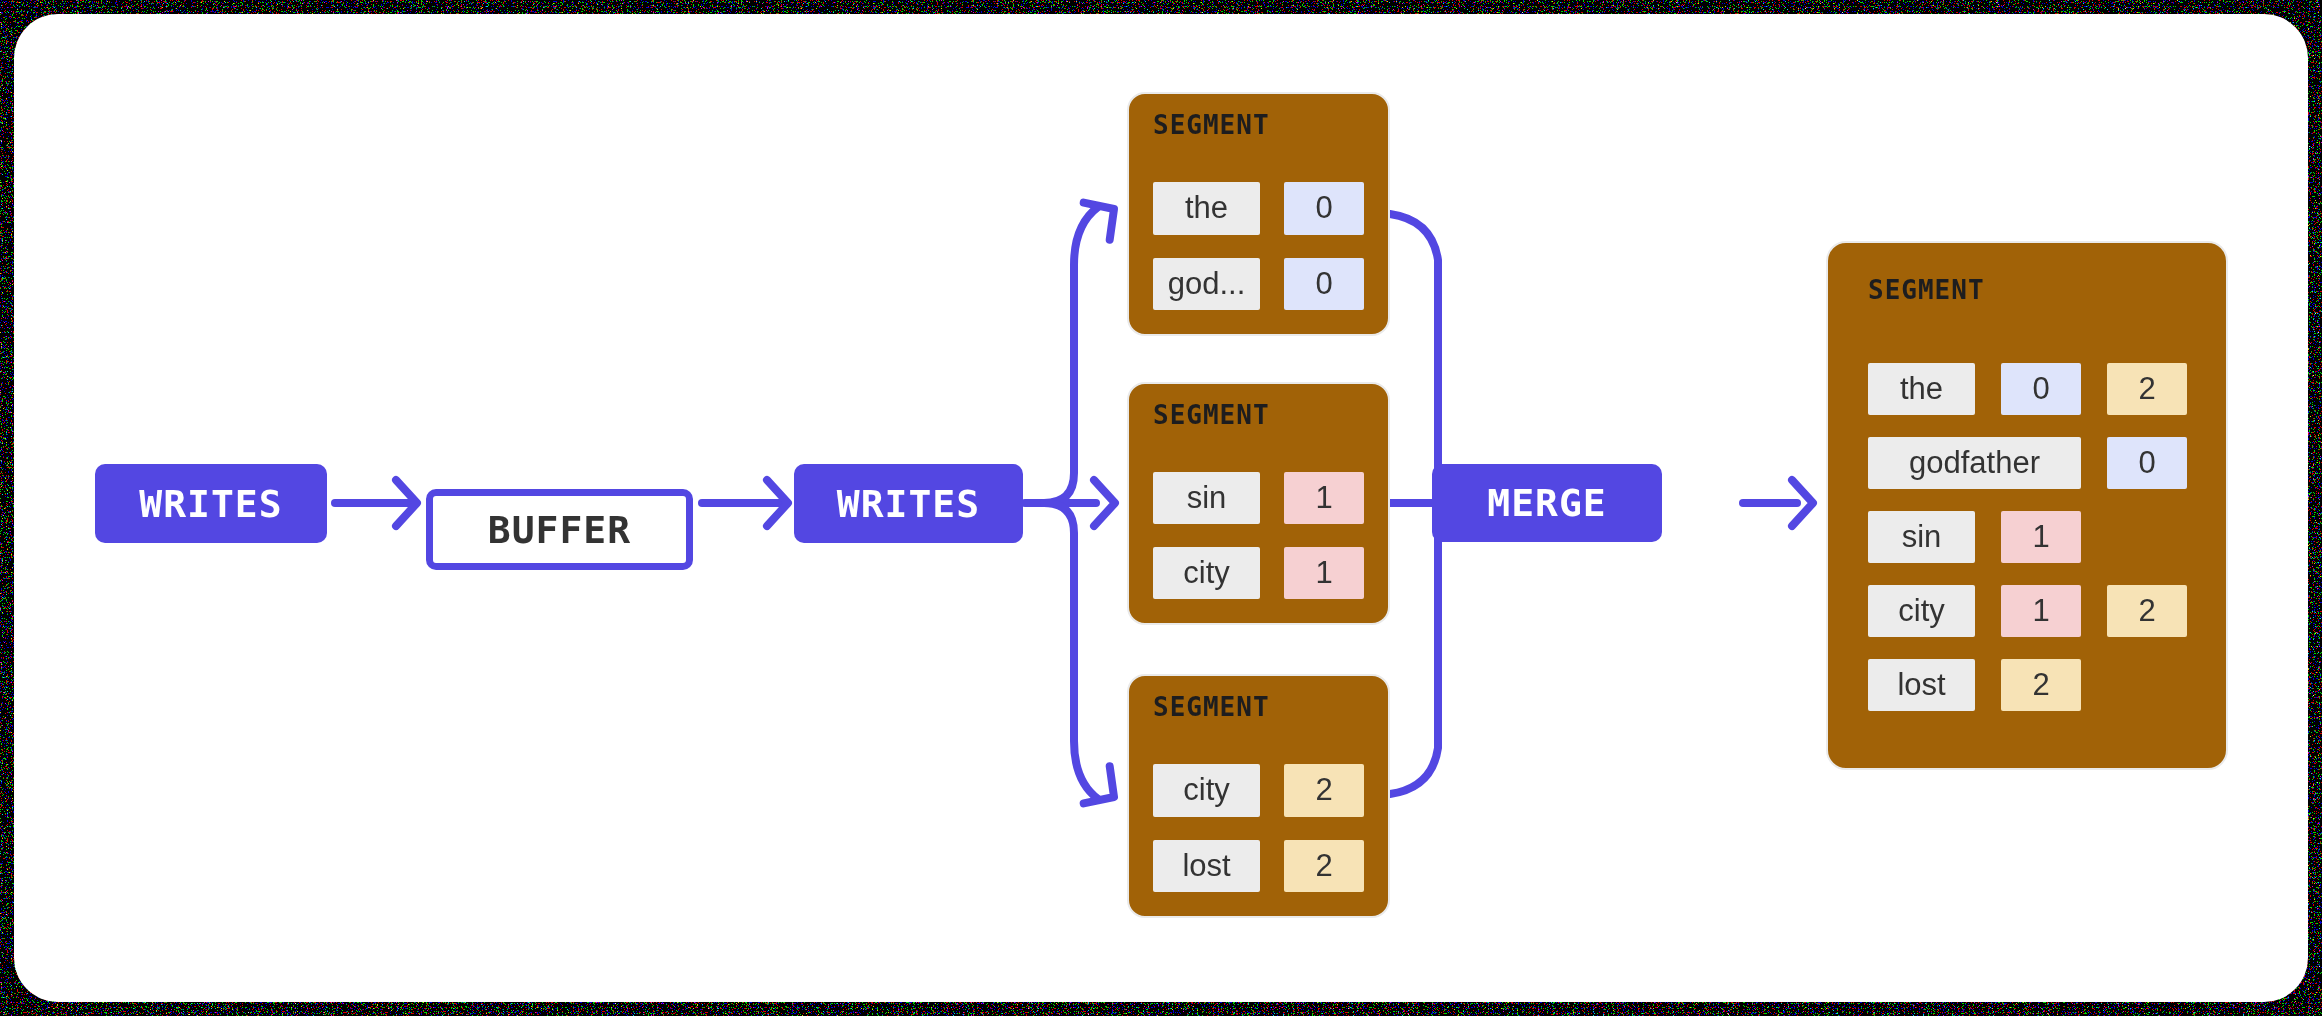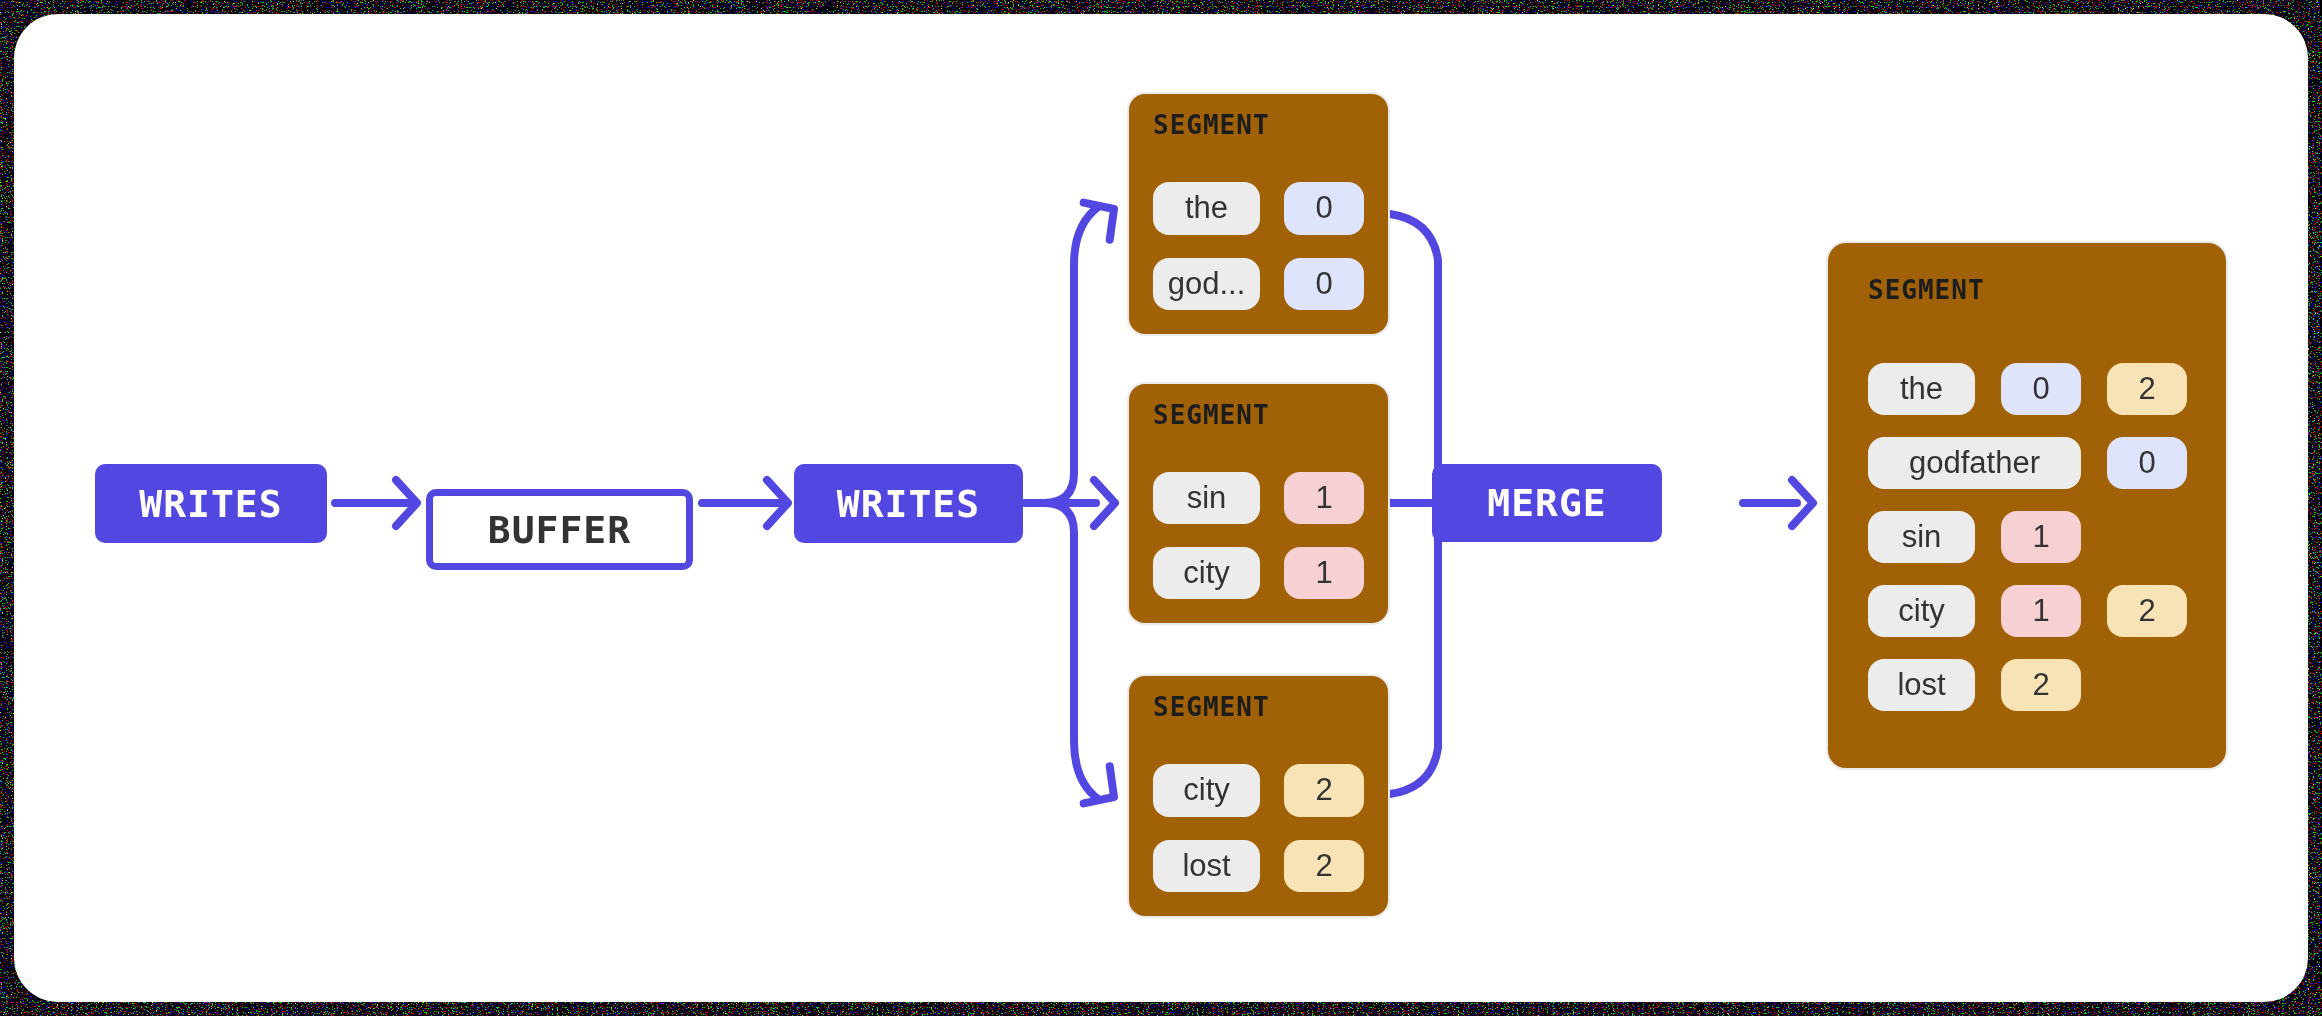--- a/index.html
+++ b/index.html
@@ -35,21 +35,21 @@
   .card{position:absolute;background:#a16207;border:2px solid var(--card_border);border-radius:18px;
         z-index:3;padding:18px 24px 24px 24px;display:flex;flex-direction:column;}
   .card-title{font-family:"DejaVu Sans Mono","Liberation Mono",monospace;font-weight:700;
               font-size:26px;line-height:26px;color:var(--title_color);letter-spacing:1px;
               margin-bottom:44px;}
   .card-top{left:1127px;top:92px;width:263px;height:244px;}
   .card-middle{left:1127px;top:382px;width:263px;height:243px;}
   .card-bottom{left:1127px;top:674px;width:263px;height:244px;}
   .srow{display:flex;justify-content:space-between;align-items:stretch;height:55px;margin-bottom:23px;}
   .srow:last-child{margin-bottom:0;gap:12px;}
-  .term,.badge{display:flex;align-items:center;justify-content:center;border-radius:16px;
+  .term,.badge{display:flex;align-items:center;justify-content:center;border-radius:2px;
                font-size:31px;color:var(--text_dark);}
   .term{background:var(--term_bg);width:107px;}
   .badge{width:80px;}
   .c-blue{background:var(--blue_bg);}
   .c-pink{background:var(--pink_bg);}
   .c-amber{background:var(--amber_bg);}
 
   .card-merged{left:1826px;top:241px;width:402px;height:529px;border-radius:20px;
                padding:34px 40px 40px 40px;}
   .card-merged .card-title{margin-bottom:60px;}

